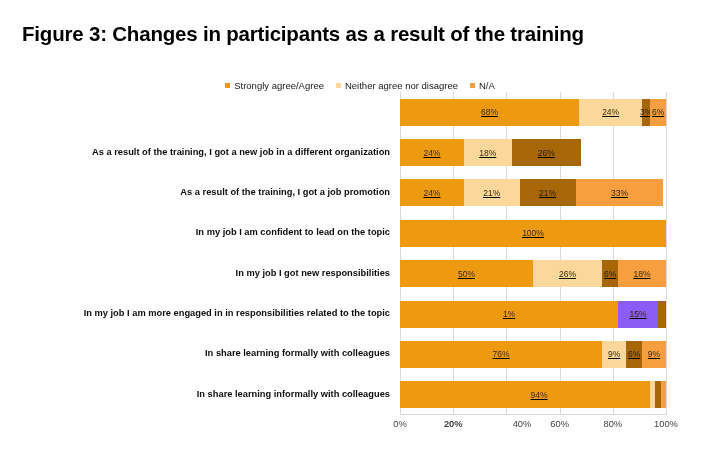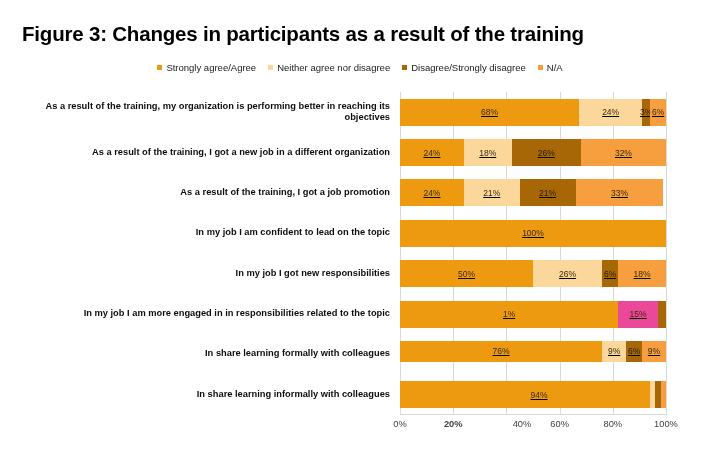--- a/index.html
+++ b/index.html
@@ -17,21 +17,21 @@
     width: 690px;
     font-size: 20.5px;
     font-weight: bold;
     color: #000000;
     letter-spacing: -0.2px;
     white-space: nowrap;
   }
 
   .legend {
     position: absolute;
-    left: 0; top: 62px;
+    left: 0; top: 80px;
     width: 720px;
     display: flex;
     justify-content: center;
     align-items: center;
     gap: 12px;
   }
   .legend-item { display: flex; align-items: center; gap: 4px; }
   .legend-swatch { width: 5px; height: 5px; display: block; }
   .legend-label { font-size: 9.5px; color: #1a1a1a; white-space: nowrap; }
 
@@ -100,31 +100,26 @@
   <div class="legend" id="legend">
       <div class="legend-item">
         <span class="legend-swatch" style="background: rgb(237, 154, 17);"></span>
         <span class="legend-label">Strongly agree/Agree</span>
       </div>
       <div class="legend-item">
         <span class="legend-swatch" style="background: rgb(251, 215, 155);"></span>
         <span class="legend-label">Neither agree nor disagree</span>
       </div>
       <div class="legend-item">
-        <span class="legend-swatch" style="background: rgb(168, 103, 6);"></span>
-        <span class="legend-label">Disagree/Strongly disagree</span>
-      </div>
-      <div class="legend-item">
         <span class="legend-swatch" style="background: rgb(247, 158, 62);"></span>
         <span class="legend-label">N/A</span>
       </div>
     </div>
 
   <div class="cat-labels" id="cat-labels">
-      <div class="cat" style="top: 8.6875px;">As a result of the training, my organization is performing better in reaching its objectives</div>
       <div class="cat" style="top: 54.5625px;">As a result of the training, I got a new job in a different organization</div>
       <div class="cat" style="top: 94.9375px; padding-left: 18px;">As a result of the training, I got a job promotion</div>
       <div class="cat" style="top: 135.312px;">In my job I am confident to lead on the topic</div>
       <div class="cat" style="top: 175.688px;">In my job I got new responsibilities</div>
       <div class="cat" style="top: 216.062px;">In my job I am more engaged in in responsibilities related to the topic</div>
       <div class="cat" style="top: 256.438px;">In share learning formally with colleagues</div>
       <div class="cat" style="top: 296.812px;">In share learning informally with colleagues</div>
     </div>
 
   <div class="plot">
@@ -155,23 +150,20 @@
         <div class="row" style="top: 47.0625px; height: 27px;">
           <div class="seg" style="width: 63.84px; background: rgb(237, 154, 17);">
             <span class="seg-label">24%</span>
           </div>
           <div class="seg" style="width: 47.88px; background: rgb(251, 215, 155);">
             <span class="seg-label">18%</span>
           </div>
           <div class="seg" style="width: 69.16px; background: rgb(168, 103, 6);">
             <span class="seg-label" style="color: rgb(43, 26, 2);">26%</span>
           </div>
-          <div class="seg" style="width: 85.12px; background: rgb(247, 158, 62);">
-            <span class="seg-label">32%</span>
-          </div>
         </div>
         <div class="row" style="top: 87.4375px; height: 27px;">
           <div class="seg" style="width: 63.84px; background: rgb(237, 154, 17);">
             <span class="seg-label">24%</span>
           </div>
           <div class="seg" style="width: 55.86px; background: rgb(251, 215, 155);">
             <span class="seg-label">21%</span>
           </div>
           <div class="seg" style="width: 55.86px; background: rgb(168, 103, 6);">
             <span class="seg-label" style="color: rgb(43, 26, 2);">21%</span>
@@ -196,26 +188,26 @@
             <span class="seg-label" style="color: rgb(43, 26, 2);">6%</span>
           </div>
           <div class="seg" style="width: 47.88px; background: rgb(247, 158, 62);">
             <span class="seg-label">18%</span>
           </div>
         </div>
         <div class="row" style="top: 208.562px; height: 27px;">
           <div class="seg" style="width: 218.12px; background: rgb(237, 154, 17);">
             <span class="seg-label">1%</span>
           </div>
-          <div class="seg" style="width: 39.9px; background: #ec4899;">
+          <div class="seg" style="width: 39.9px; background: #8b5cf6;">
             <span class="seg-label">15%</span>
           </div>
           <div class="seg" style="width: 7.98px; background: rgb(168, 103, 6);"></div>
         </div>
-        <div class="row" style="top: 248.938px; height: 21px;">
+        <div class="row" style="top: 248.938px; height: 27px;">
           <div class="seg" style="width: 202.16px; background: rgb(237, 154, 17);">
             <span class="seg-label">76%</span>
           </div>
           <div class="seg" style="width: 23.94px; background: rgb(251, 215, 155);">
             <span class="seg-label">9%</span>
           </div>
           <div class="seg" style="width: 15.96px; background: rgb(168, 103, 6);">
             <span class="seg-label" style="color: rgb(43, 26, 2);">6%</span>
           </div>
           <div class="seg" style="width: 23.94px; background: rgb(247, 158, 62);">

